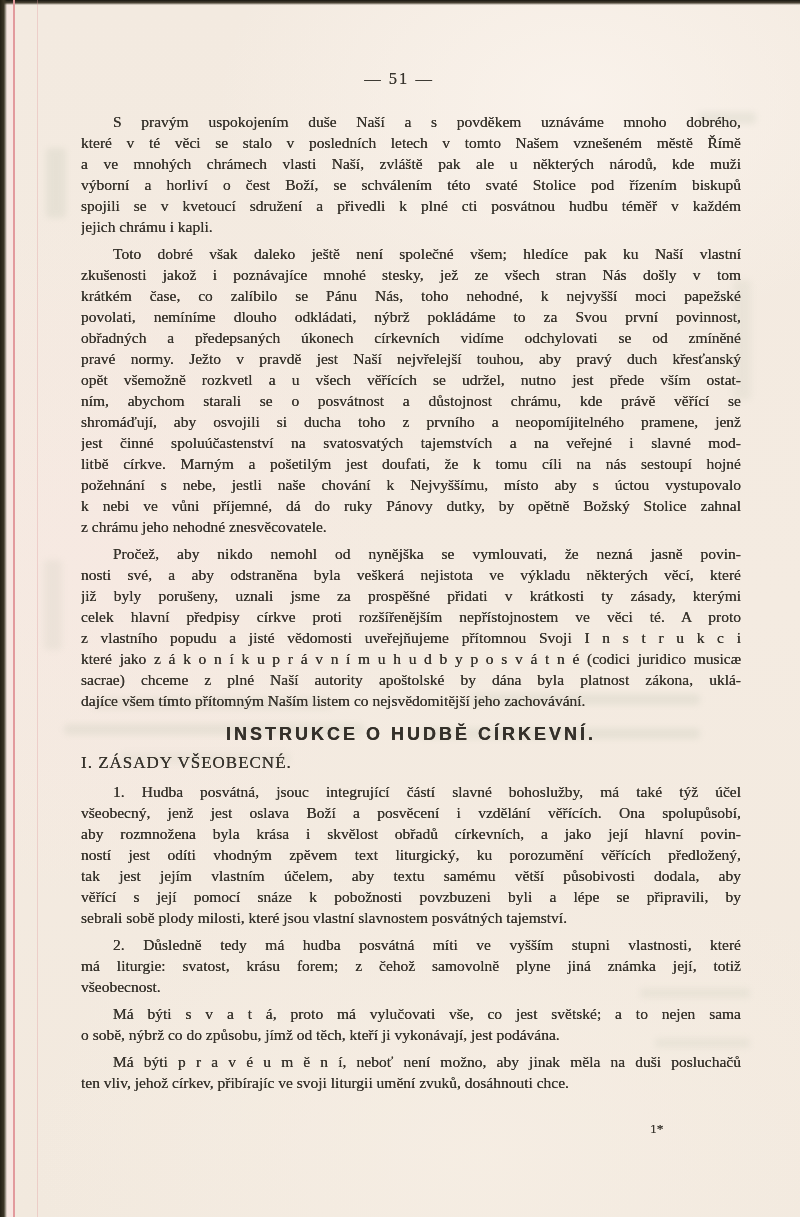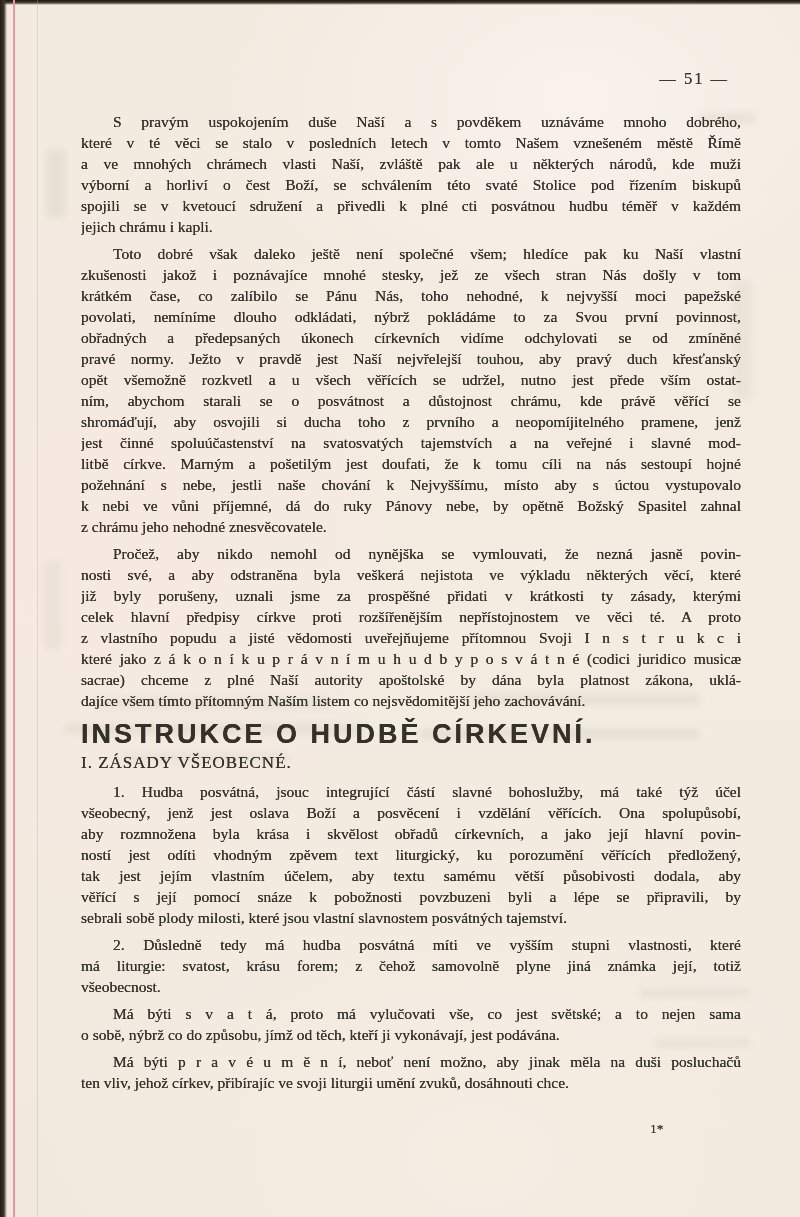--- a/index.html
+++ b/index.html
@@ -43,42 +43,43 @@
     position: absolute;
     background: #a7b19b;
     opacity: 0.16;
     filter: blur(3px);
     border-radius: 4px;
     pointer-events: none;
   }
 
   .page-number {
     position: absolute; top: 69px; left: 69px; width: 660px;
-    text-align: right;
+    text-align: center;
     font-size: 16.5px; letter-spacing: 2px;
     color: #3a362f;
     text-shadow: 0 0 0.3px currentColor;
   }
 
   .doc-body {
     position: absolute; left: 81px; top: 111px; width: 660px;
     font-size: 15.5px; line-height: 21px;
     color: #37332c;
     text-shadow: 0 0 0.3px currentColor;
   }
   .para { margin: 0 0 6px 0; }
   .line { height: 21px; overflow: hidden; }
   .line.j { text-align: justify; text-align-last: justify; -moz-text-align-last: justify; }
   .line.first { text-indent: 32px; }
 
   .heading {
     margin: 13px 0 7px 0;
+    text-align: center;
     font-family: "Liberation Sans", sans-serif;
     font-weight: bold;
-    font-size: 27px;
+    font-size: 18px;
     letter-spacing: 3px;
     color: #34302a;
     text-shadow: 0 0 0.4px currentColor;
   }
   .subheading {
     margin: 0 0 8px 0;
     font-size: 17px;
     letter-spacing: 1px;
     color: #37332c;
     text-shadow: 0 0 0.3px currentColor;
@@ -129,21 +130,21 @@
       <div class="line j">krátkém čase, co zalíbilo se Pánu Nás, toho nehodné, k nejvyšší moci papežské</div>
       <div class="line j">povolati, nemíníme dlouho odkládati, nýbrž pokládáme to za Svou první povinnost,</div>
       <div class="line j">obřadných a předepsaných úkonech církevních vidíme odchylovati se od zmíněné</div>
       <div class="line j">pravé normy. Ježto v pravdě jest Naší nejvřelejší touhou, aby pravý duch křesťanský</div>
       <div class="line j">opět všemožně rozkvetl a u všech věřících se udržel, nutno jest přede vším ostat-</div>
       <div class="line j">ním, abychom starali se o posvátnost a důstojnost chrámu, kde právě věřící se</div>
       <div class="line j">shromáďují, aby osvojili si ducha toho z prvního a neopomíjitelného pramene, jenž</div>
       <div class="line j">jest činné spoluúčastenství na svatosvatých tajemstvích a na veřejné i slavné mod-</div>
       <div class="line j">litbě církve. Marným a pošetilým jest doufati, že k tomu cíli na nás sestoupí hojné</div>
       <div class="line j">požehnání s nebe, jestli naše chování k Nejvyššímu, místo aby s úctou vystupovalo</div>
-      <div class="line j">k nebi ve vůni příjemné, dá do ruky Pánovy nebe, by opětně Božský Spasitel zahnal</div>
+      <div class="line j">k nebi ve vůni příjemné, dá do ruky Pánovy dutky, by opětně Božský Stolice zahnal</div>
       <div class="line">z chrámu jeho nehodné znesvěcovatele.</div>
     </div>
     <div class="para">
       <div class="line j first">Pročež, aby nikdo nemohl od nynějška se vymlouvati, že nezná jasně povin-</div>
       <div class="line j">nosti své, a aby odstraněna byla veškerá nejistota ve výkladu některých věcí, které</div>
       <div class="line j">již byly porušeny, uznali jsme za prospěšné přidati v krátkosti ty zásady, kterými</div>
       <div class="line j">celek hlavní předpisy církve proti rozšířenějším nepřístojnostem ve věci té. A proto</div>
       <div class="line j">z vlastního popudu a jisté vědomosti uveřejňujeme přítomnou Svoji I n s t r u k c i</div>
       <div class="line j">které jako z á k o n í k u p r á v n í m u h u d b y p o s v á t n é (codici juridico musicæ</div>
       <div class="line j">sacrae) chceme z plné Naší autority apoštolské by dána byla platnost zákona, uklá-</div>

